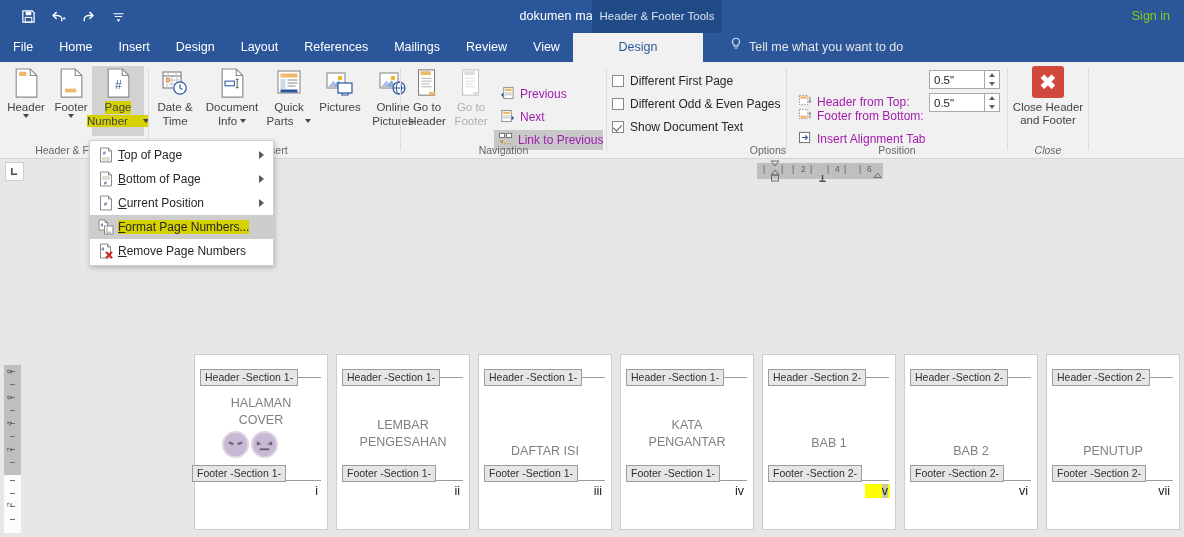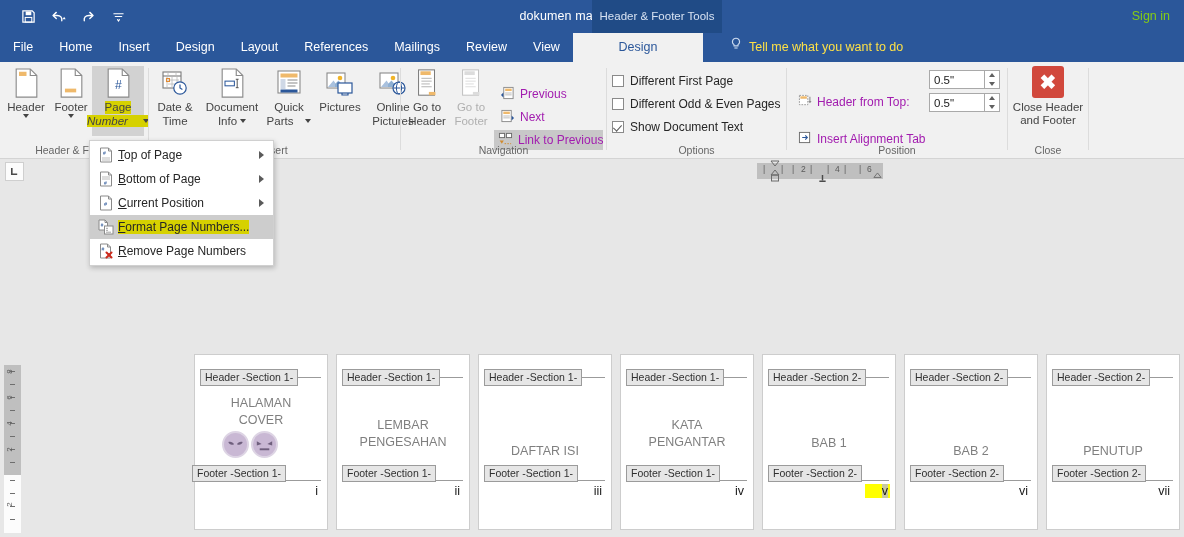--- a/index.html
+++ b/index.html
@@ -43,21 +43,21 @@
   .tabs { position: absolute; left: 0; top: 0; height: 29px; display: flex; align-items: stretch; }
   .tab {
     height: 29px; line-height: 29px; padding: 0 13px; color: #ffffff;
     font-size: 12.5px; cursor: pointer; white-space: nowrap;
   }
   .tab.active {
     background: #f1f1f1; color: #2b579a;
   }
   .tellme {
     position: absolute; left: 730px; top: 0; height: 29px; line-height: 29px;
-    color: #fde047; font-size: 12.5px; display: flex; align-items: center; gap: 7px;
+    color: #e5e5e5; font-size: 12.5px; display: flex; align-items: center; gap: 7px;
     cursor: pointer;
   }
 
   
   .ribbon {
     position: absolute; left: 0; top: 62px; width: 1184px; height: 97px;
     background: #f1f1f1; border-bottom: 1px solid #d4d4d4;
   }
   .rgroup { position: absolute; top: 0; height: 96px; }
   .rgroup .glabel {
@@ -293,21 +293,21 @@
       </div>
       <div class="bigbtn sel" style="left:92px;width:52px;">
         <div class="bicon">
           <svg width="25" height="30" viewBox="0 0 26 32">
               <path d="M2 1h15l7 7v23H2z" fill="#fff" stroke="#8a8a8a" stroke-width="1.2"></path>
               <path d="M17 1v7h7" fill="none" stroke="#8a8a8a" stroke-width="1.2"></path>
               <text x="13" y="22" font-size="13" fill="#2b579a" text-anchor="middle" font-family="Liberation Sans, sans-serif">#</text>
             </svg>
         </div>
         <div class="blabel hl">Page</div>
-        <div class="blabel hl" style="display:flex;align-items:center;gap:15px;font-style:italic;">
+        <div class="blabel hl" style="display:flex;align-items:center;gap:15px;">
             <span>Number</span>
             <span class="caret-d"></span>
           </div>
       </div>
       <div class="glabel" style="left:0;width:148px;">Header &amp; Footer</div>
     </div>
     <div class="rdiv" style="left:148px;"></div>
 
     <div class="rgroup" style="left:149px;width:251px;">
       <div class="bigbtn" style="left:2px;width:48px;">
@@ -455,21 +455,21 @@
         <span>Different First Page</span>
       </div>
       <div class="chkrow" style="left:5px;top:31px;">
         <span class="chkbox"></span>
         <span>Different Odd &amp; Even Pages</span>
       </div>
       <div class="chkrow" style="left:5px;top:54px;">
         <span class="chkbox checked"></span>
         <span>Show Document Text</span>
       </div>
-      <div class="glabel" style="left:0;width:179px;">Options</div>
+      <div class="glabel" style="left:0;width:179px;text-align:right;">Options</div>
     </div>
     <div class="rdiv" style="left:786px;"></div>
 
     <div class="rgroup" style="left:787px;width:220px;">
       <div class="smallbtn" style="left:7px;top:18px;">
         <span>
           <svg width="14" height="13" viewBox="0 0 15 14">
               <rect x="1.5" y="1.5" width="9" height="10" fill="#fff" stroke="#8a8a8a" stroke-width=".9" stroke-dasharray="1.8 1.2"></rect>
               <rect x="2.5" y="2.5" width="7" height="2.6" fill="#efb96b"></rect>
               <path d="M12.8 3v6M11.6 7.6l1.2 1.6 1.2-1.6" fill="none" stroke="#6b6b6b" stroke-width=".9"></path>
@@ -477,20 +477,30 @@
         </span>
         <span>Header from Top:</span>
       </div>
       <div class="spinwrap" style="left:142px;top:8px;">
         <input class="spininput" type="text" value="0.5&quot;" style="">
         <span class="spinarrows">
             <i class="up"></i>
             <i class="dn"></i>
           </span>
       </div>
+      <div class="smallbtn" style="left:7px;top:32px;">
+        <span>
+          <svg width="14" height="13" viewBox="0 0 15 14">
+              <rect x="1.5" y="1.5" width="9" height="10" fill="#fff" stroke="#8a8a8a" stroke-width=".9" stroke-dasharray="1.8 1.2"></rect>
+              <rect x="2.5" y="8.4" width="7" height="2.6" fill="#efb96b"></rect>
+              <path d="M12.8 11V5M11.6 6.4l1.2-1.6 1.2 1.6" fill="none" stroke="#6b6b6b" stroke-width=".9"></path>
+            </svg>
+        </span>
+        <span>Footer from Bottom:</span>
+      </div>
       <div class="spinwrap" style="left:142px;top:31px;">
         <input class="spininput" type="text" value="0.5&quot;" style="">
         <span class="spinarrows">
             <i class="up"></i>
             <i class="dn"></i>
           </span>
       </div>
       <div class="smallbtn" style="left:7px;top:55px;">
         <span>
           <svg width="14" height="13" viewBox="0 0 15 14">
@@ -503,21 +513,21 @@
       <div class="glabel" style="left:0;width:220px;">Position</div>
     </div>
     <div class="rdiv" style="left:1007px;"></div>
 
     <div class="rgroup" style="left:1008px;width:80px;">
       <div class="closebtn" style="left:-2px;">
         <div class="xbox">✖</div>
         <div class="clabel">Close Header</div>
         <div class="clabel" style="margin-top:0;">and Footer</div>
       </div>
-      <div class="glabel" style="left:0;width:80px;">Close</div>
+      <div class="glabel" style="left:0;width:80px;font-style:italic;">Close</div>
     </div>
     <div class="rdiv" style="left:1088px;"></div>
   </div>
 
   <div class="docarea">
 
     <div class="pages">
 
       <div class="page" style="left:194px;">
         <div class="hdr-line" style="top:22px;"></div>

